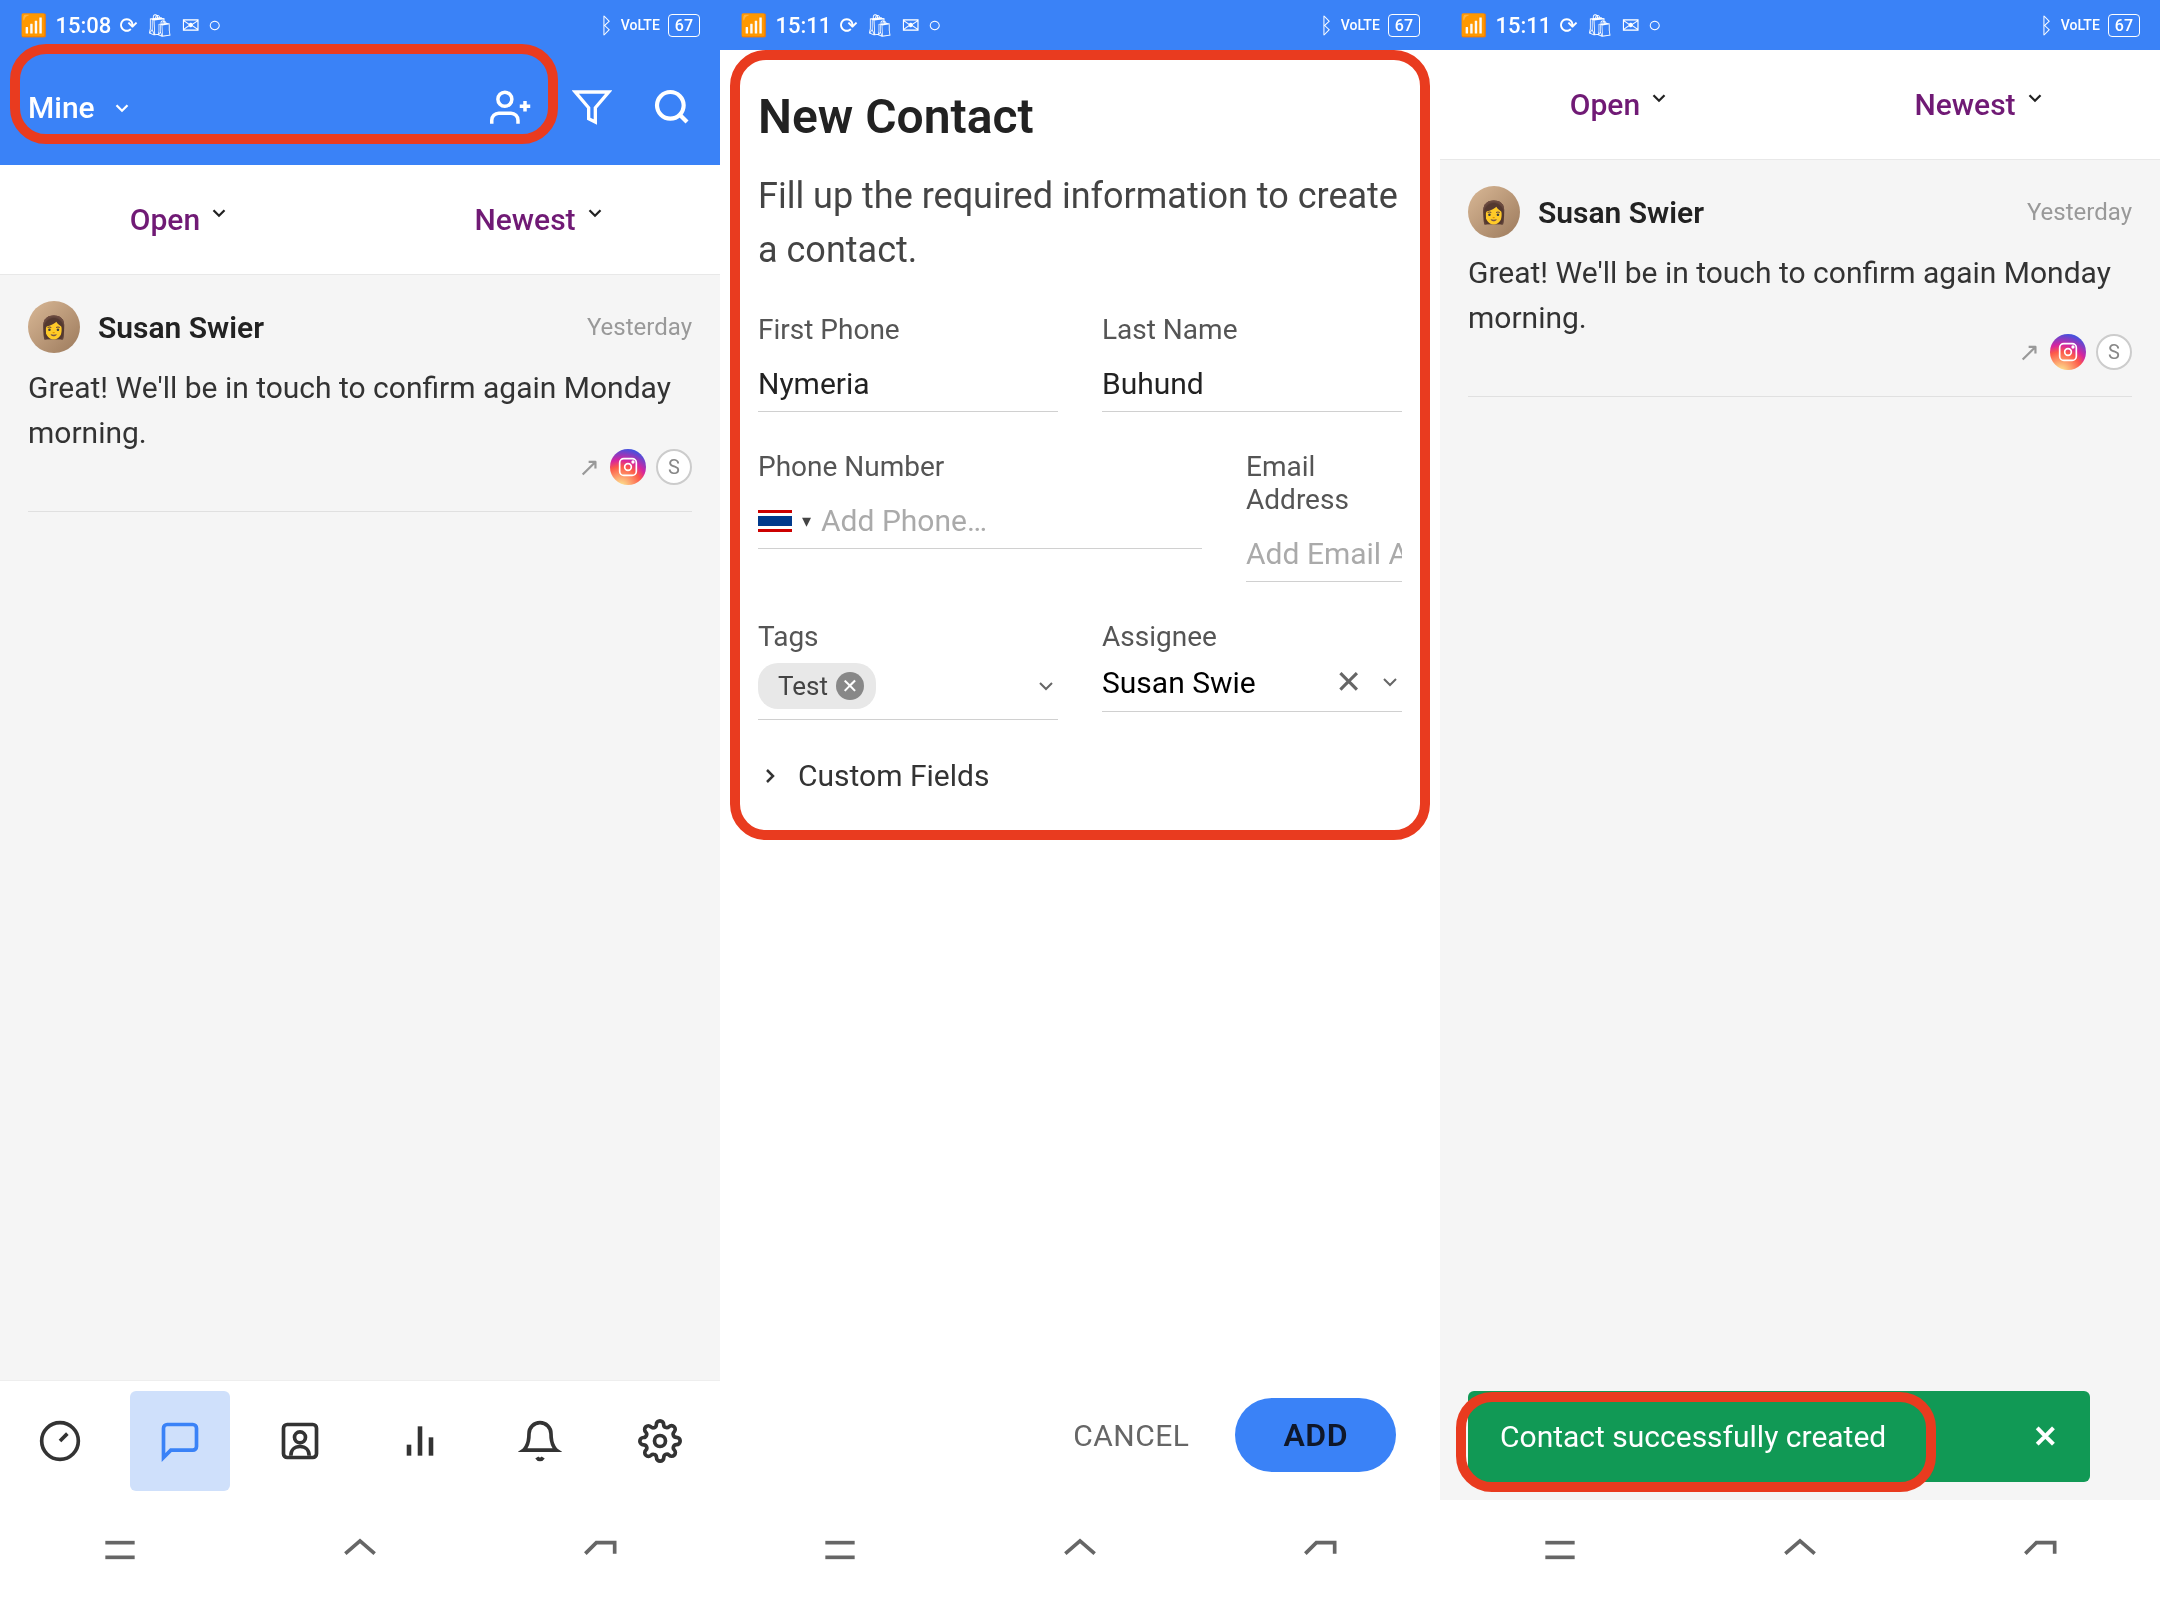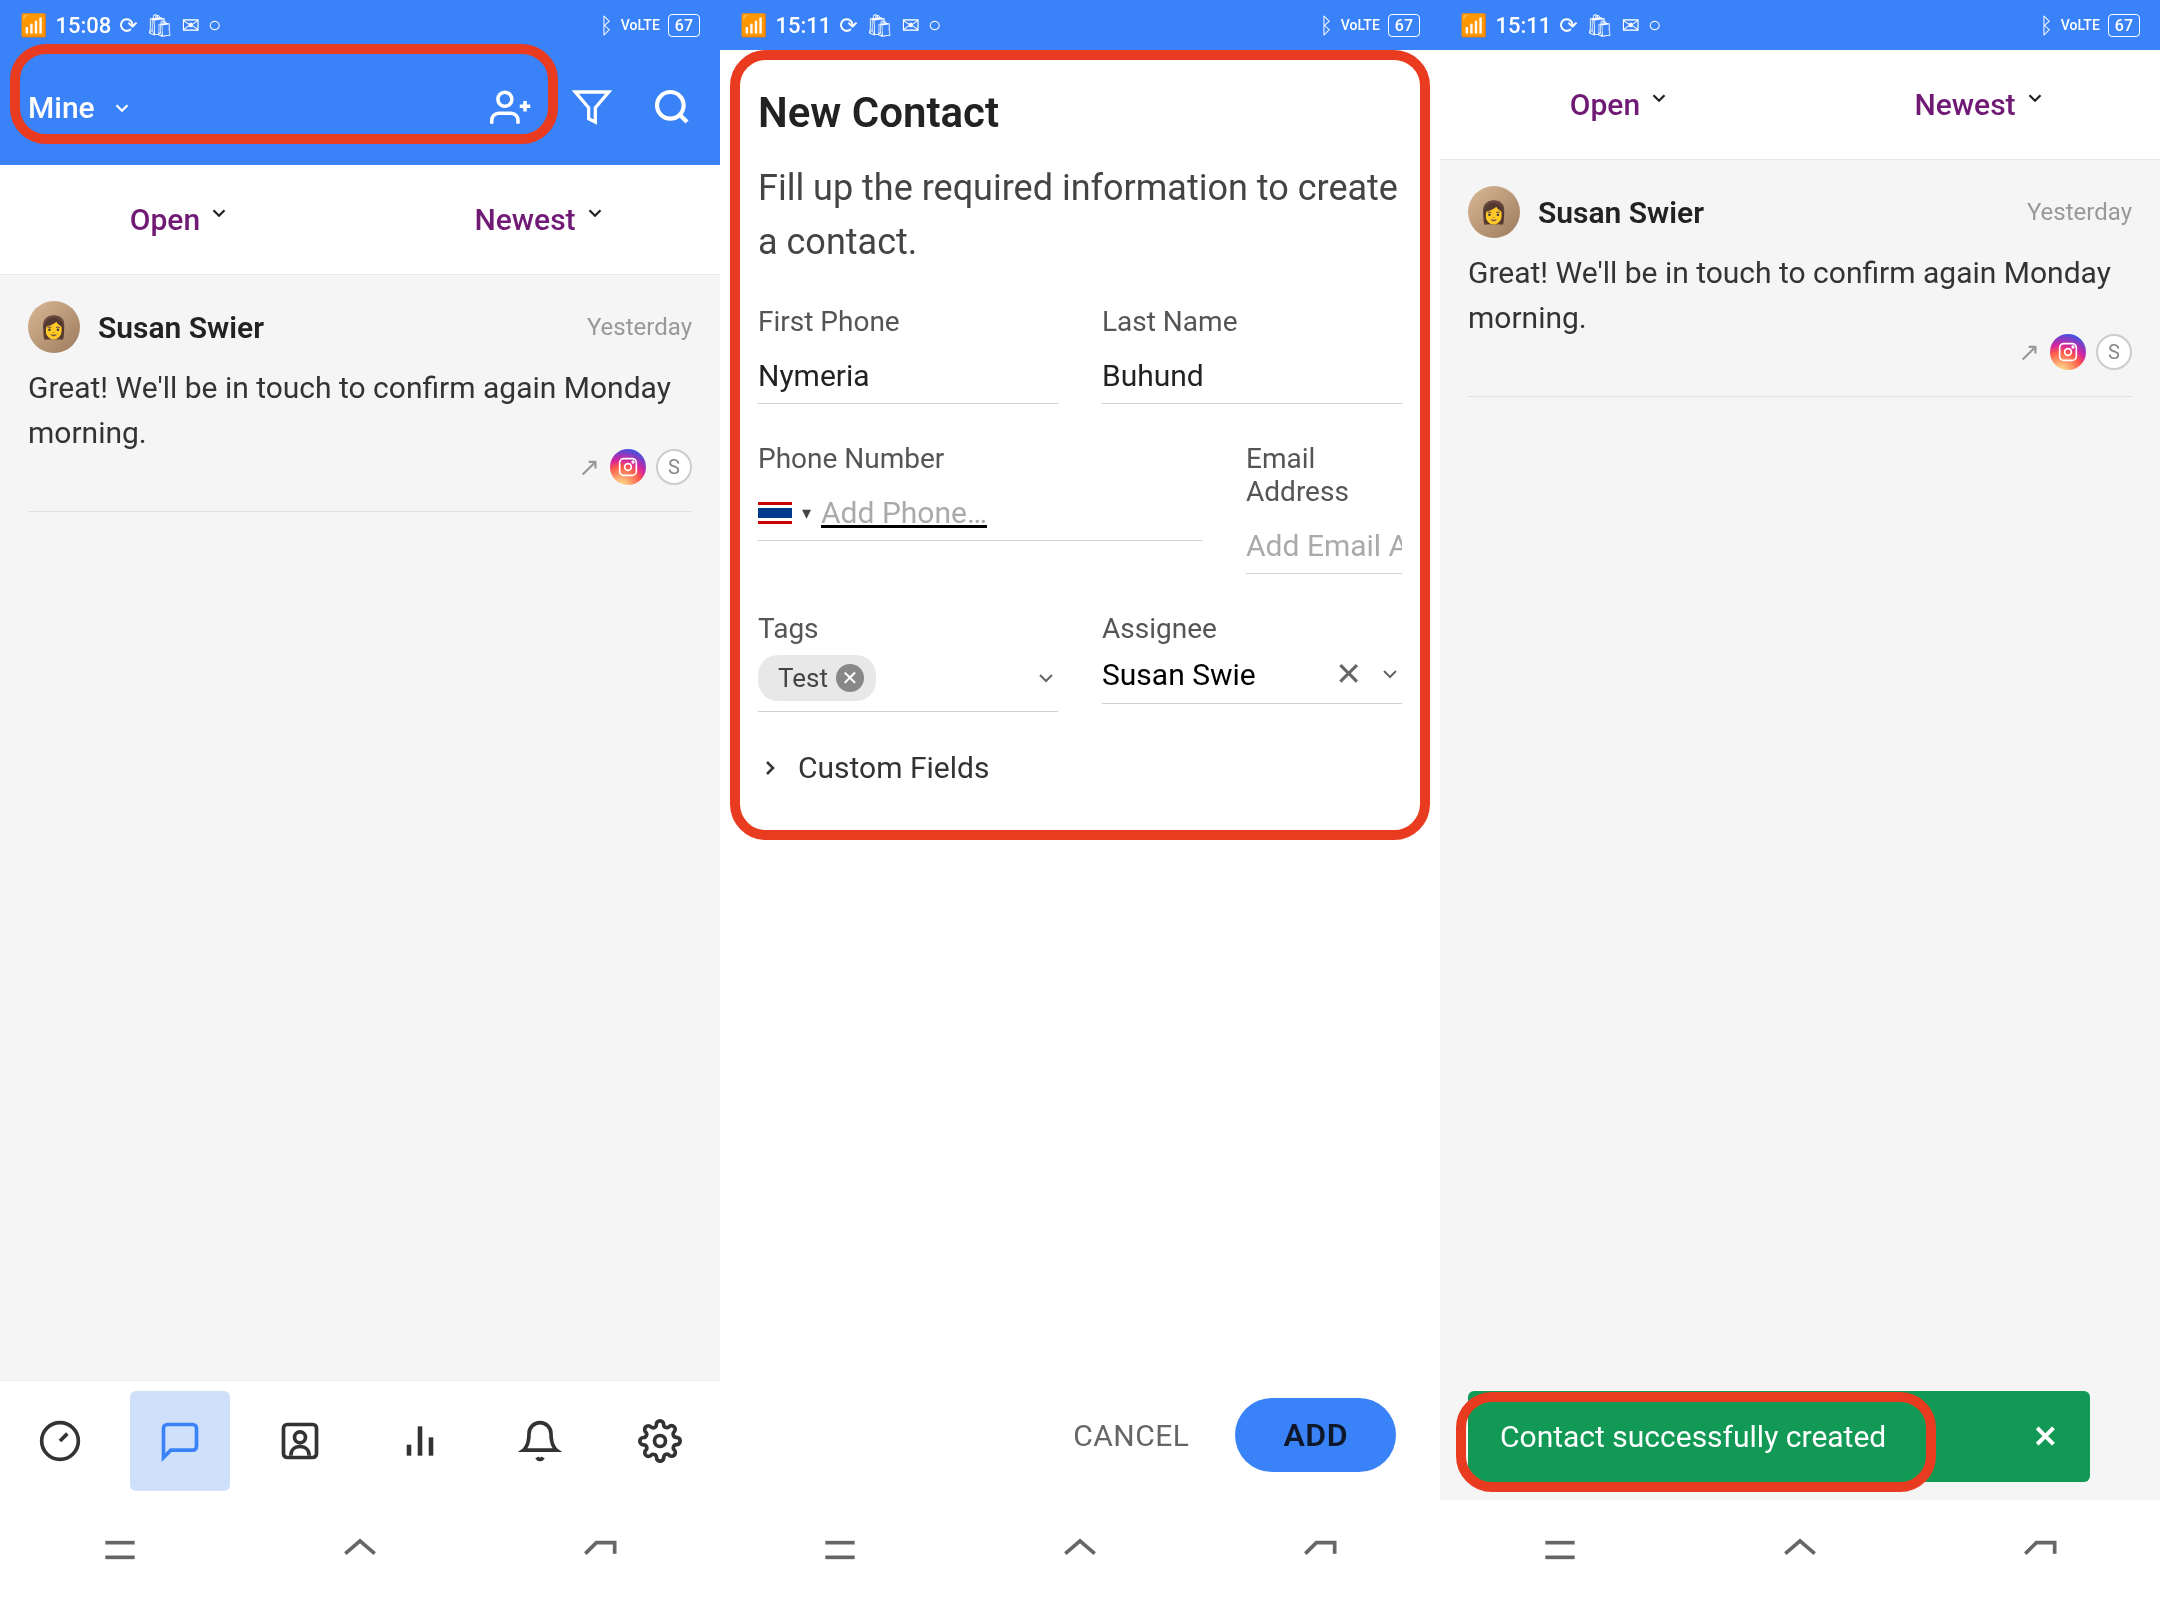--- a/index.html
+++ b/index.html
@@ -37,31 +37,31 @@
 .tab-item { width: 100px; height: 100px; display: flex; align-items: center; justify-content: center; color: #333; }
 .tab-item.active { background: #cfe0fb; color: #3a82f7; border-radius: 6px; }
 
 .nav-bar { height: 100px; display: flex; align-items: center; justify-content: space-around; background: #fff; }
 .nav-icon { color: #666; }
 
 
 .screen2 { background: #fff; }
 .screen2 .status-bar { background: #3a82f7; }
 .modal { background: #fff; padding: 38px 38px; flex: 1; }
-.modal h2 { font-size: 42px; font-weight: 600; margin-bottom: 24px; color: #222; }
+.modal h2 { font-size: 48px; font-weight: 600; margin-bottom: 24px; color: #222; }
 .modal-desc { font-size: 36px; color: #444; line-height: 1.5; margin-bottom: 36px; }
 .form-row { display: flex; gap: 44px; margin-bottom: 38px; }
 .form-field { flex: 1; }
 .form-label { font-size: 28px; color: #555; margin-bottom: 10px; display: block; }
 .form-input { width: 100%; border: none; border-bottom: 1.5px solid #d0d0d0; font-size: 30px; padding: 10px 0; color: #222; background: transparent; }
 .form-input::placeholder { color: #aaa; }
 .phone-wrap { display: flex; align-items: center; border-bottom: 1.5px solid #d0d0d0; gap: 10px; }
 .flag { width: 34px; height: 22px; background: linear-gradient(to bottom, #c00 0%,#c00 14%,#fff 14%,#fff 28%,#003a8c 28%,#003a8c 71%,#fff 71%,#fff 85%,#c00 85%); position: relative; }
 .flag-caret { font-size: 18px; color: #444; }
-.phone-input { border: none; font-size: 30px; padding: 10px 0; flex: 1; background: transparent; text-decoration: underline; }
+.phone-input { border: none; font-size: 30px; padding: 10px 0; flex: 1; background: transparent; }
 .phone-input::placeholder { color: #aaa; }
 .tag-chip { display: inline-flex; align-items: center; gap: 8px; background: #e8e8e8; border-radius: 20px; padding: 8px 12px 8px 20px; font-size: 26px; color: #444; }
 .chip-x { width: 28px; height: 28px; border-radius: 50%; background: #888; color: #fff; display: flex; align-items: center; justify-content: center; font-size: 20px; }
 .select-wrap { display: flex; align-items: center; border-bottom: 1.5px solid #d0d0d0; padding-bottom: 10px; gap: 8px; }
 .assignee-wrap { display: flex; align-items: center; border-bottom: 1.5px solid #d0d0d0; padding-bottom: 10px; font-size: 30px; gap: 16px; }
 .clear-x { color: #666; font-size: 32px; }
 .custom-fields { display: flex; align-items: center; gap: 16px; font-size: 30px; color: #333; margin-top: 8px; }
 
 .modal-actions { display: flex; justify-content: flex-end; align-items: center; gap: 46px; padding: 28px 44px; }
 .btn-cancel { font-size: 30px; font-weight: 400; color: #666; letter-spacing: 0.5px; }

